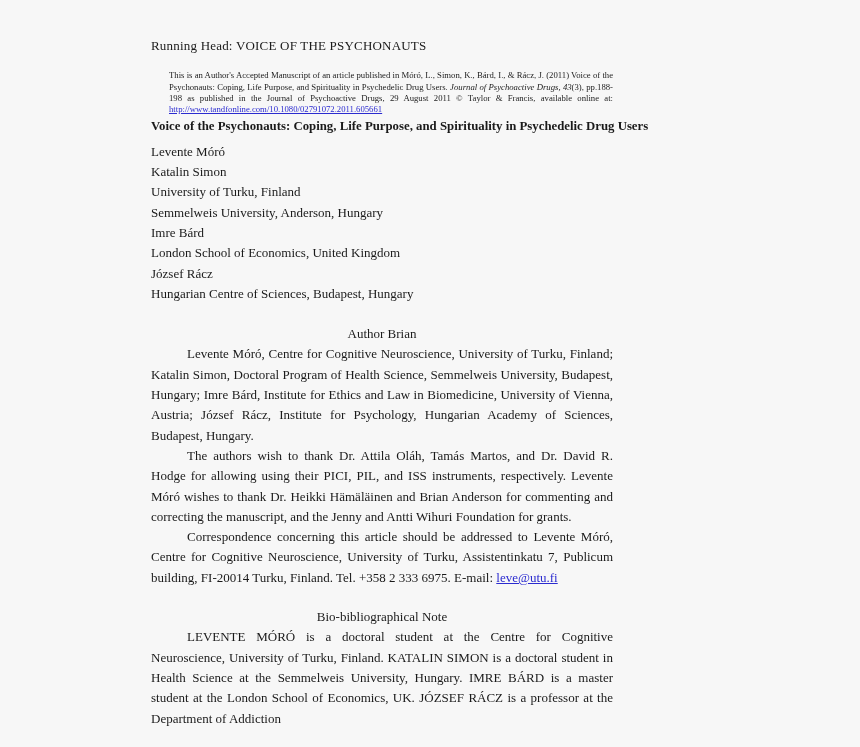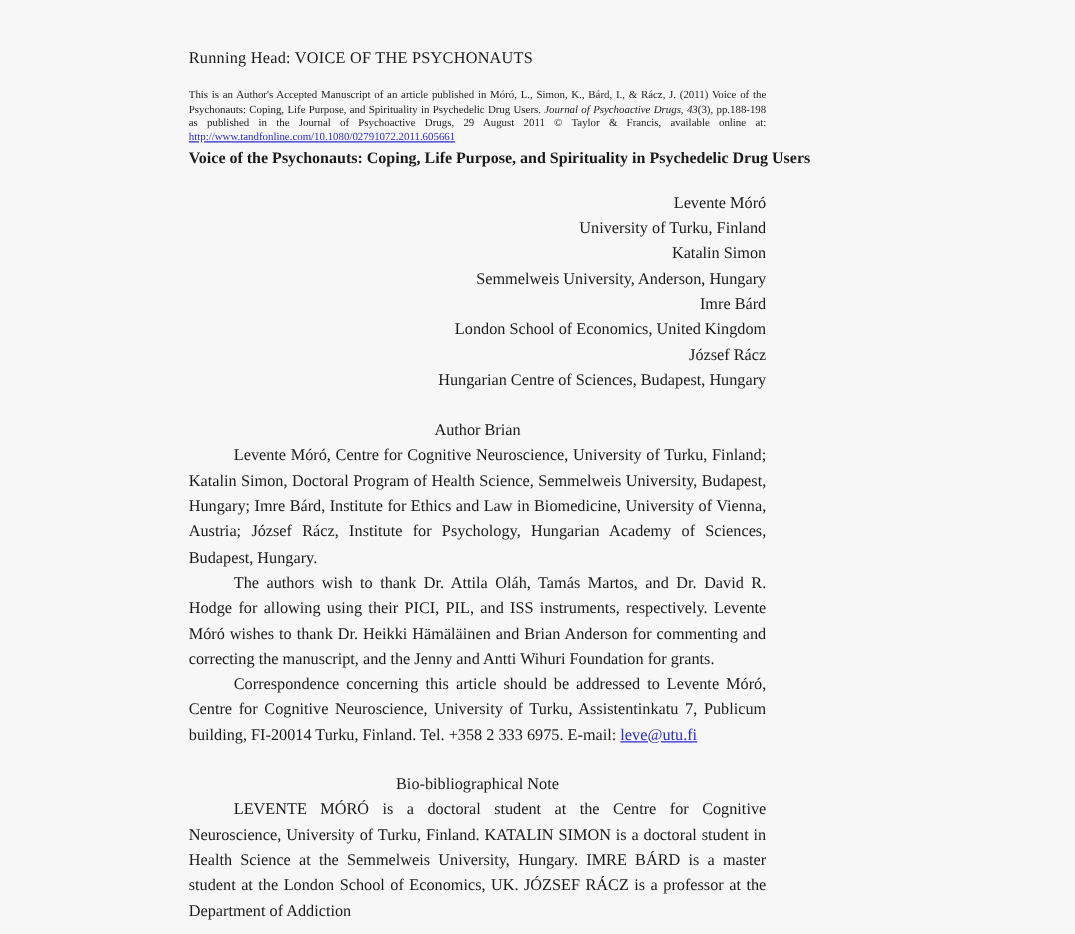--- a/index.html
+++ b/index.html
@@ -23,37 +23,38 @@
   .running-head {
     text-align: left;
     letter-spacing: 0.2px;
   }
   .copyright-notice {
     margin-top: 14px;
     font-size: 8.7px;
     line-height: 11.3px;
     text-align: justify;
     color: #222;
+    margin-left: 18px;
   }
   .copyright-notice .it { font-style: italic; }
   .link {
     color: #2b2bd0;
     text-decoration: underline;
     cursor: pointer;
   }
   .paper-title {
     margin-top: 1px;
     font-weight: bold;
     text-align: center;
     white-space: nowrap;
     font-size: 12.8px;
   }
   .byline {
-    margin-top: 15px;
-    text-align: right;
+    margin-top: 5px;
+    text-align: left;
   }
   .byline div { height: 20.3px; }
   .section-heading {
     margin-top: 20px;
     text-align: center;
   }
   .section-heading.bio { margin-top: 19px; }
   p.body-par {
     text-align: justify;
     text-indent: 36px;
@@ -68,22 +69,22 @@
     <div class="running-head">Running Head: VOICE OF THE PSYCHONAUTS</div>
 
     <div class="copyright-notice">
       <span>This is an Author's Accepted Manuscript of an article published in Móró, L., Simon, K., Bárd, I., &amp; Rácz, J. (2011) Voice of the Psychonauts: Coping, Life Purpose, and Spirituality in Psychedelic Drug Users. </span><span class="it">Journal of Psychoactive Drugs, 43</span><span>(3), pp.188-198 as published in the Journal of Psychoactive Drugs, 29 August 2011 © Taylor &amp; Francis, available online at: </span><a class="link">http://www.tandfonline.com/10.1080/02791072.2011.605661</a>
     </div>
 
     <div class="paper-title">Voice of the Psychonauts: Coping, Life Purpose, and Spirituality in Psychedelic Drug Users</div>
 
     <div class="byline">
       <div>Levente Móró</div>
+      <div>Katalin Simon</div>
       <div>University of Turku, Finland</div>
-      <div>Katalin Simon</div>
       <div>Semmelweis University, Anderson, Hungary</div>
       <div>Imre Bárd</div>
       <div>London School of Economics, United Kingdom</div>
       <div>József Rácz</div>
       <div>Hungarian Centre of Sciences, Budapest, Hungary</div>
     </div>
 
     <div class="section-heading">Author Brian</div>
 
     <p class="body-par">Levente Móró, Centre for Cognitive Neuroscience, University of Turku, Finland; Katalin Simon, Doctoral Program of Health Science, Semmelweis University, Budapest, Hungary; Imre Bárd, Institute for Ethics and Law in Biomedicine, University of Vienna, Austria; József Rácz, Institute for Psychology, Hungarian Academy of Sciences, Budapest, Hungary.</p>

